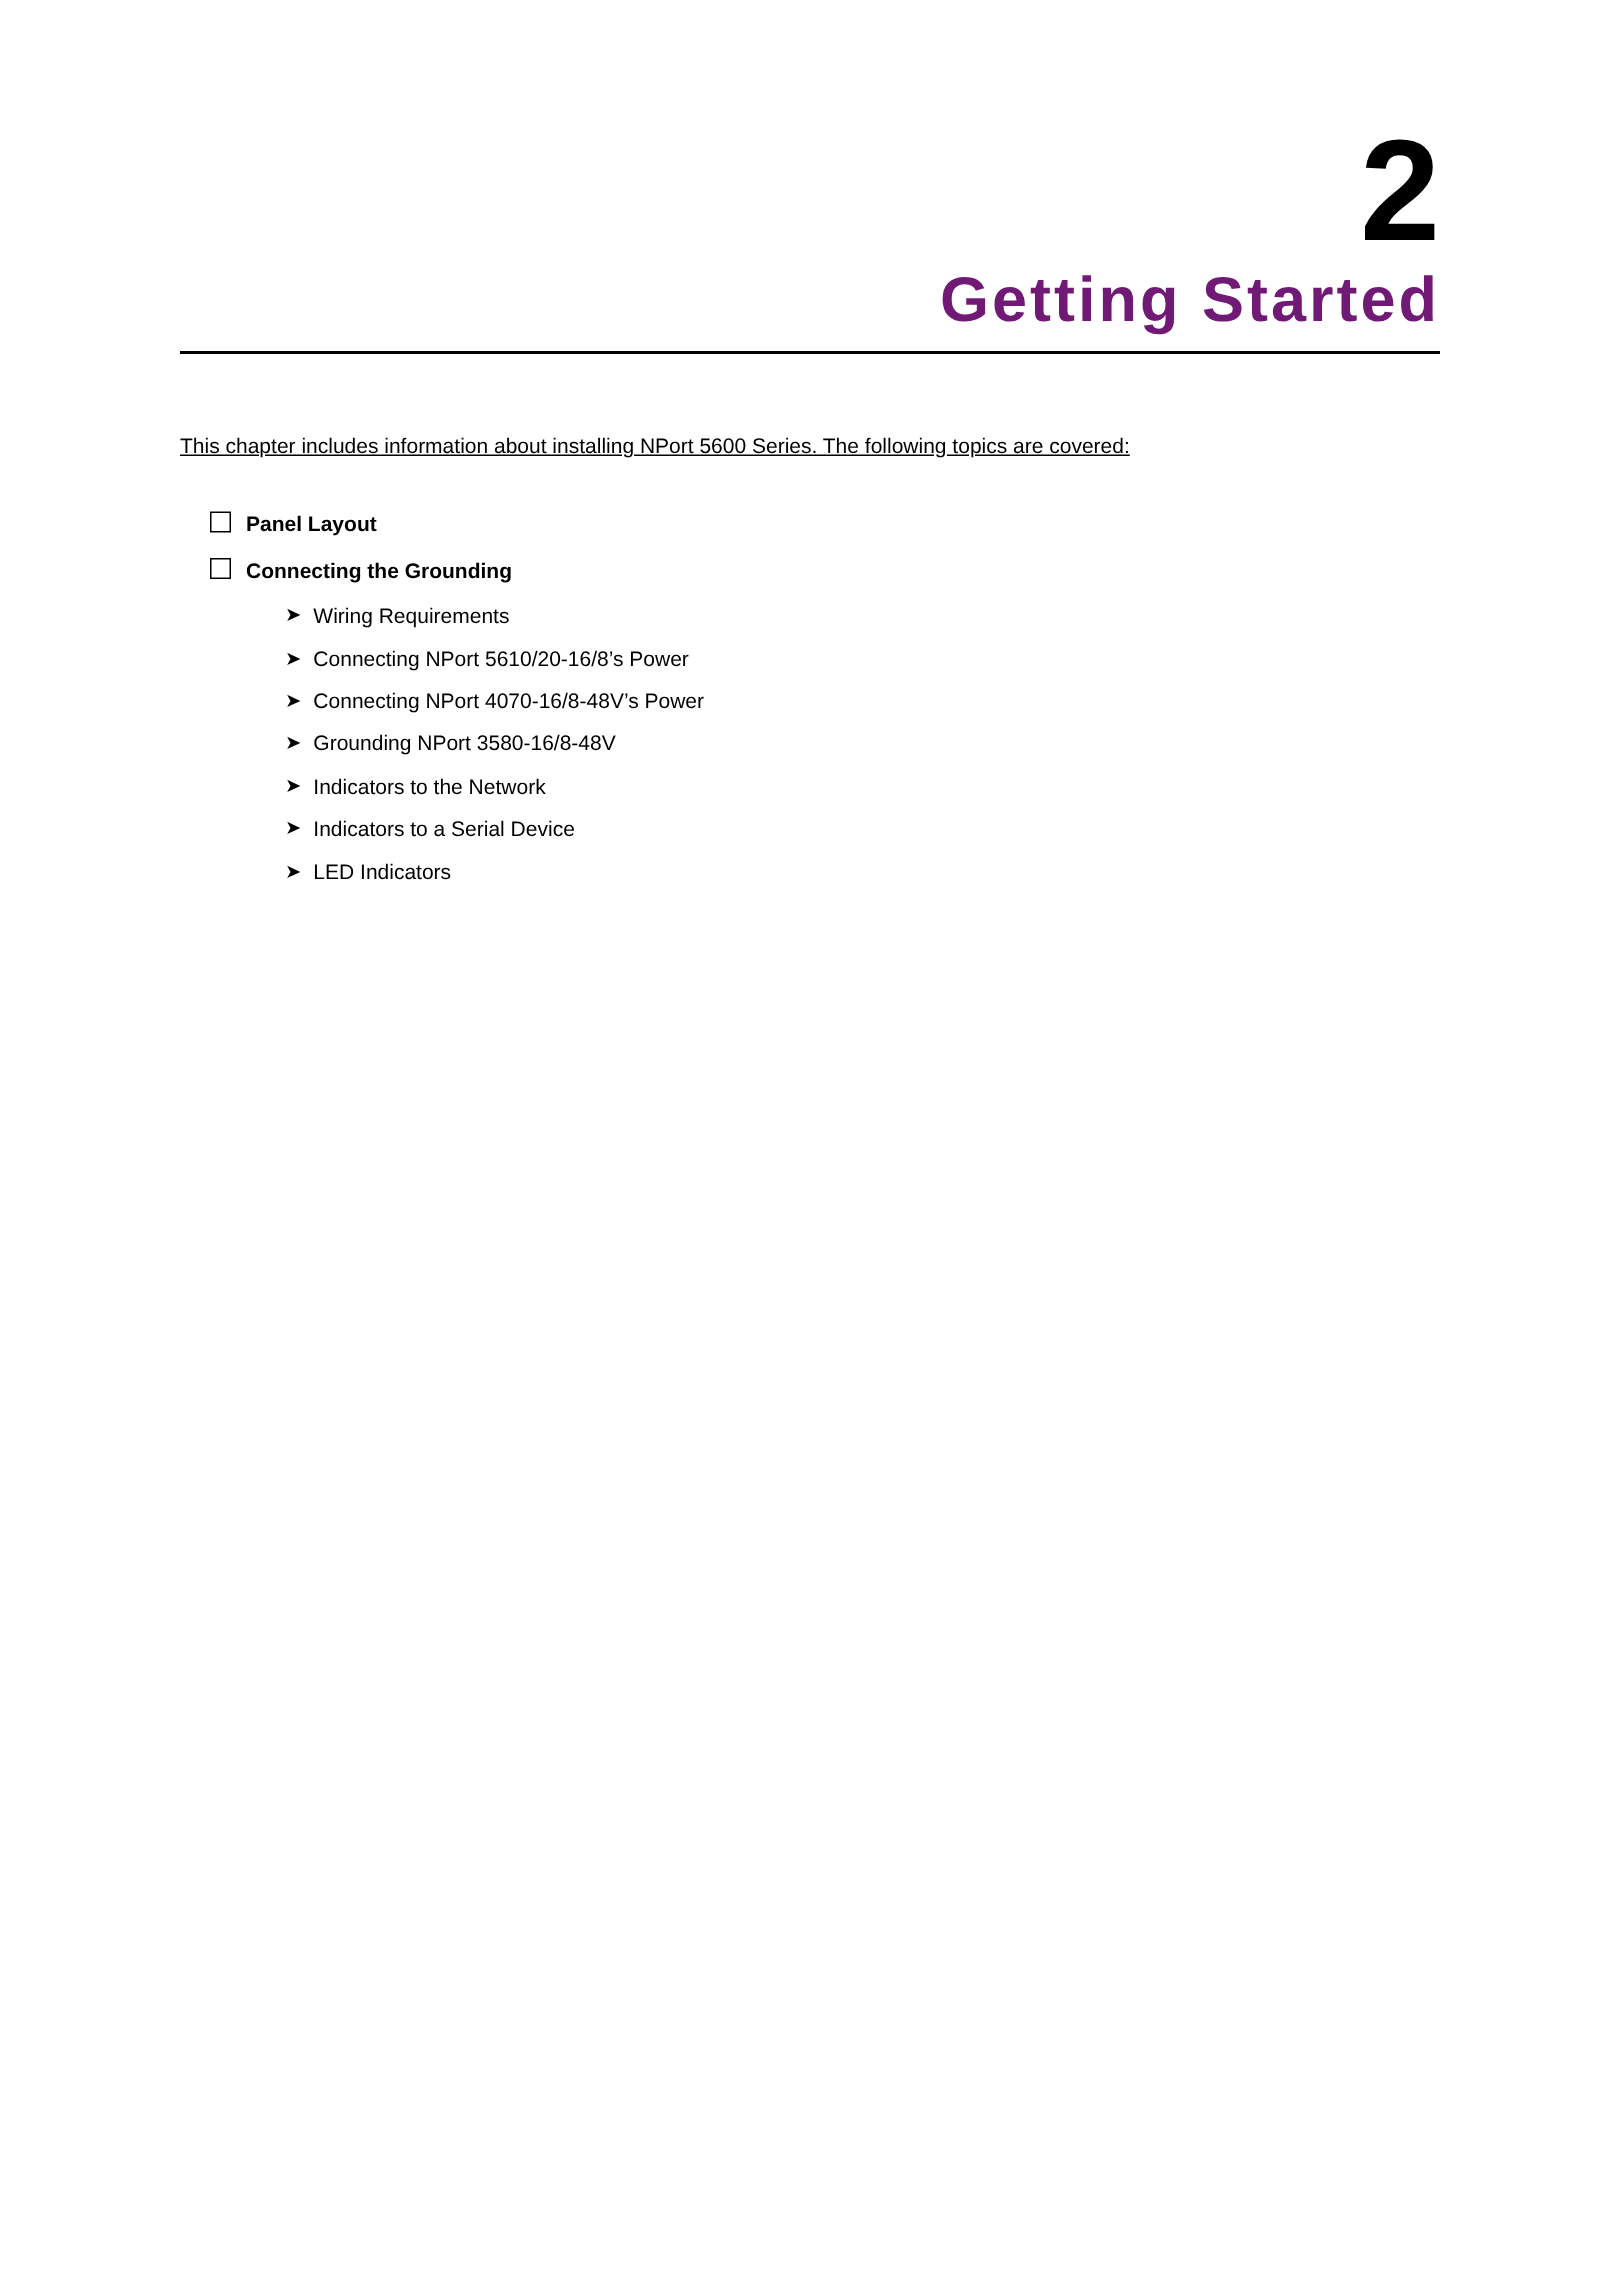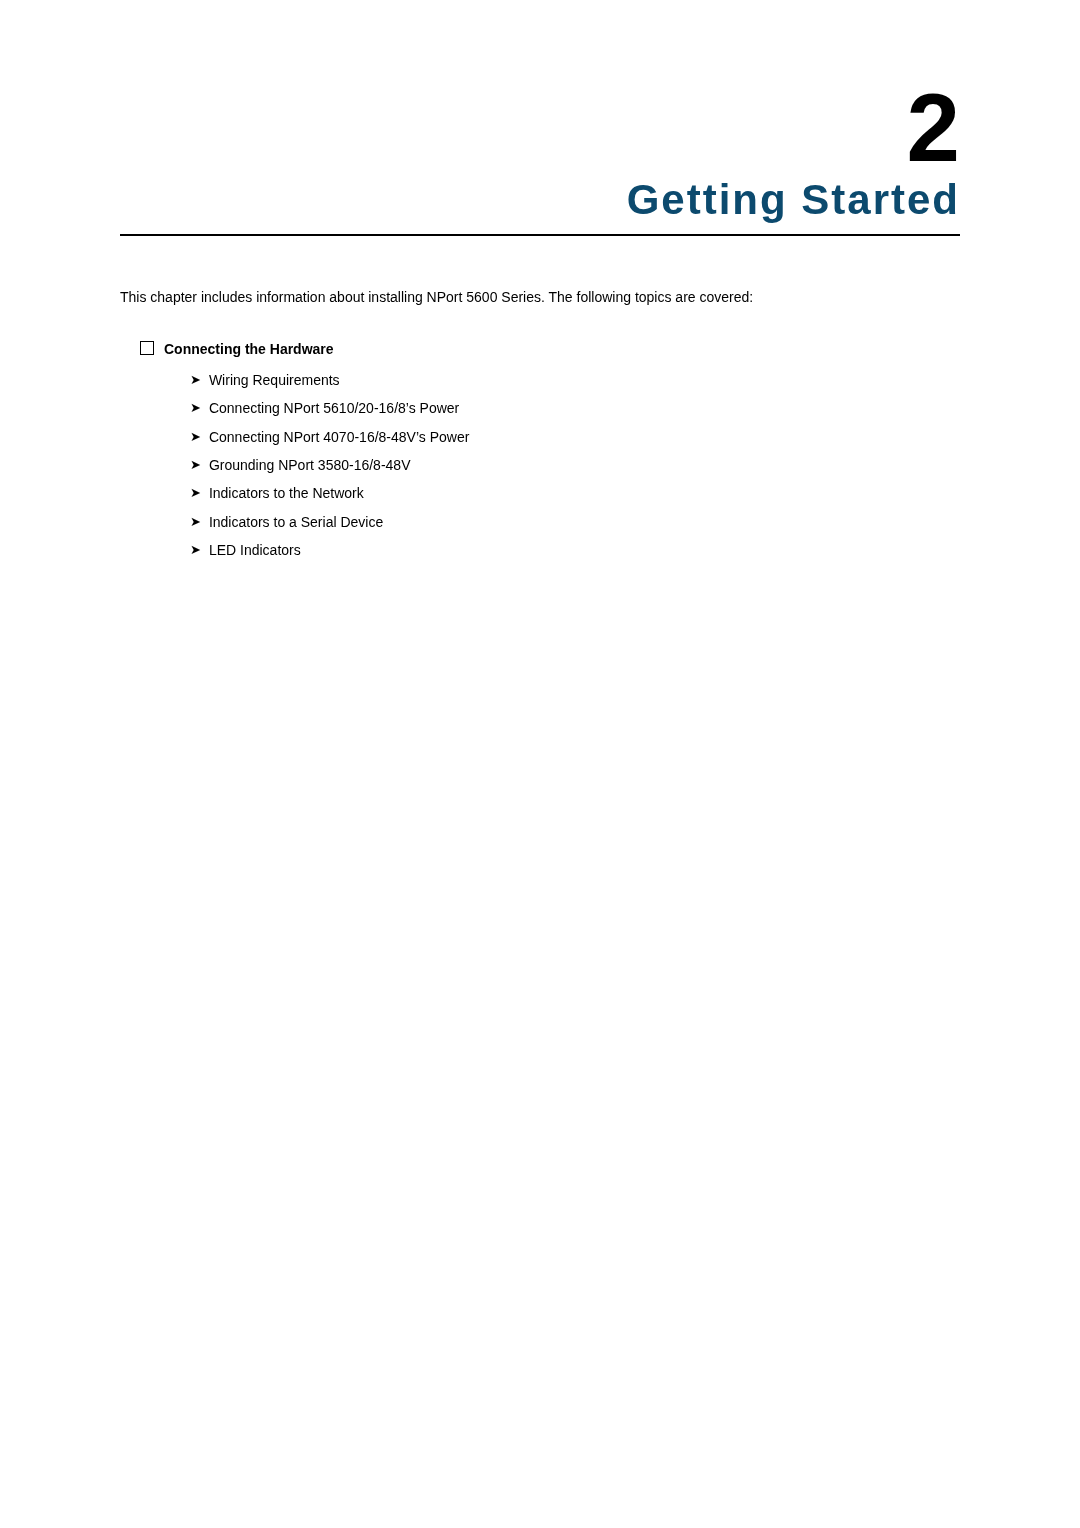--- a/index.html
+++ b/index.html
@@ -34,37 +34,38 @@
       margin-bottom: 0px;
       color: #000000;
     }
 
     .chapter-title {
       text-align: right;
       font-size: 42px;
       font-weight: 900;
       font-family: Arial, Helvetica, sans-serif;
       letter-spacing: 2px;
-      color: #0c4a6e;
+      color: #701a75;
       margin-bottom: 10px;
     }
 
     .title-divider {
       border: none;
       border-top: 2px solid #000000;
       margin-bottom: 50px;
       margin-top: 8px;
     }
 
     .intro-text {
       font-size: 14px;
       line-height: 1.6;
       margin-bottom: 30px;
       margin-top: 20px;
       color: #000000;
+      text-decoration: underline;
     }
 
     .toc-section {
       margin-left: 20px;
     }
 
     .toc-item {
       display: flex;
       align-items: flex-start;
       margin-bottom: 8px;
@@ -117,24 +118,30 @@
 <div class="page">
 
   <div class="chapter-number">2</div>
   <div class="chapter-title">Getting Started</div>
   <hr class="title-divider">
 
   <p class="intro-text">This chapter includes information about installing NPort 5600 Series. The following topics are covered:</p>
 
   <div class="toc-section">
 
+  <div class="toc-main-items">
+        <div class="toc-item">
+          <span class="checkbox-icon"></span>
+          <span class="toc-item-bold">Panel Layout</span>
+        </div>
+      </div>
       <div class="toc-main-items">
         <div class="toc-item">
           <span class="checkbox-icon"></span>
-          <span class="toc-item-bold">Connecting the Hardware</span>
+          <span class="toc-item-bold">Connecting the Grounding</span>
         </div>
         <div class="sub-items">
           <div class="sub-item">
             <span class="arrow-icon">➤</span>
             <span>Wiring Requirements</span>
           </div>
           <div class="sub-item">
             <span class="arrow-icon">➤</span>
             <span>Connecting NPort 5610/20-16/8’s Power</span>
           </div>

